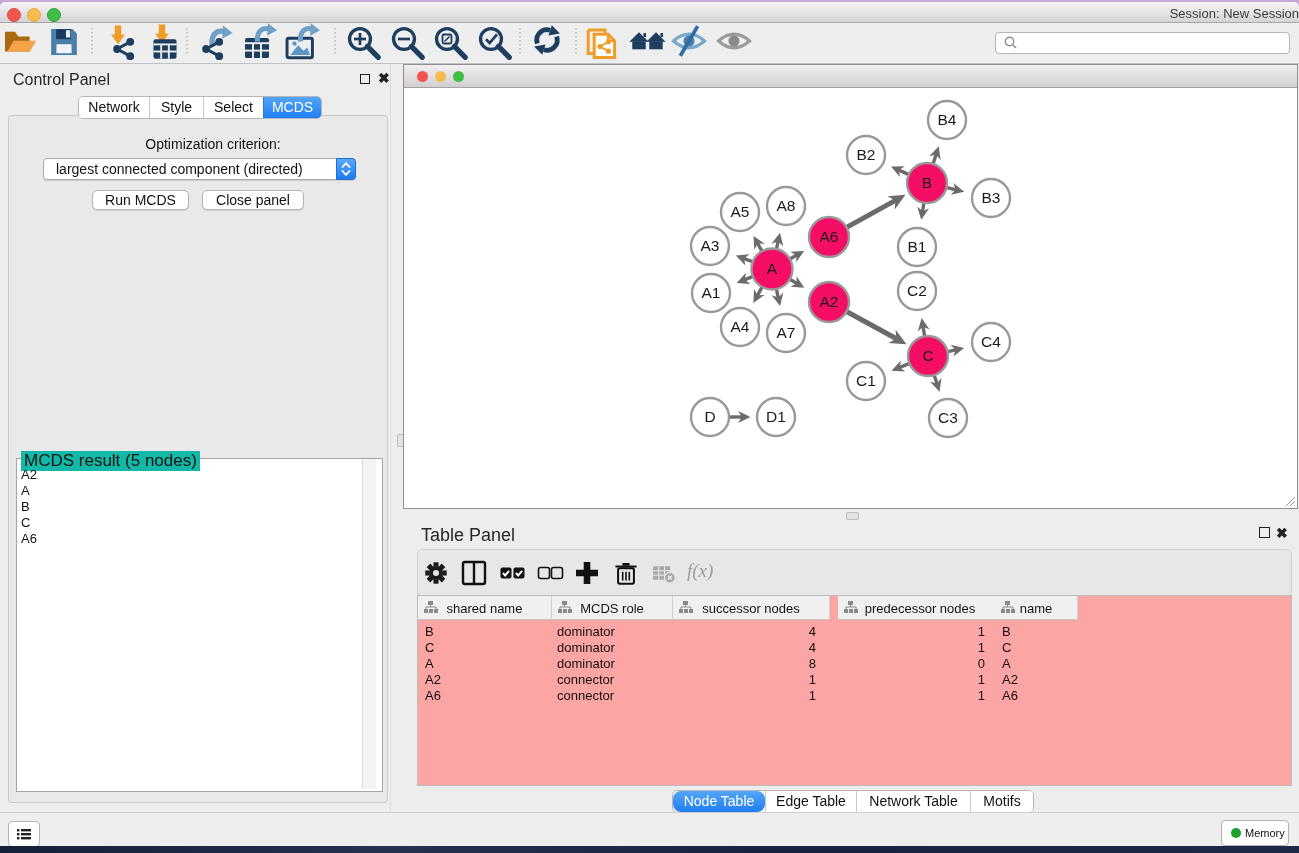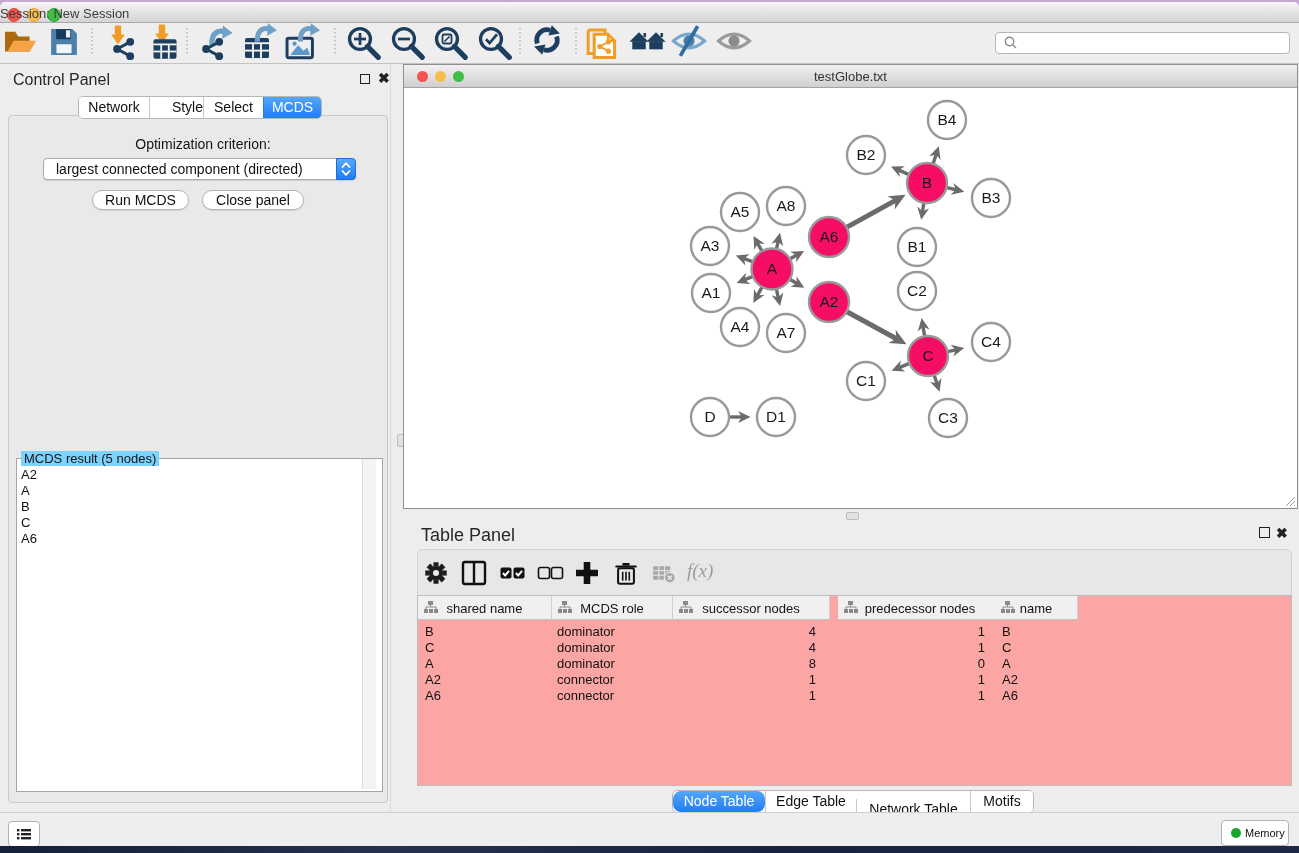--- a/index.html
+++ b/index.html
@@ -5,51 +5,51 @@
   html,body{margin:0;padding:0;}
   body{width:1299px;height:853px;position:relative;overflow:hidden;
        font-family:"Liberation Sans",sans-serif;background:#ededed;}
   .abs{position:absolute;}
   
   #deskTop{left:0;top:0;width:1299px;height:6px;background:#c4a7d3;}
   #titlebar{left:0;top:2px;width:1299px;height:20px;
     background:linear-gradient(#f6f4f6,#d6d3d6);
     border-bottom:1px solid #aaa7aa;border-radius:5px 5px 0 0;}
   .tl{position:absolute;top:6px;width:12px;height:12px;border-radius:50%;}
-  #titlebar .t{position:absolute;left:0;right:0;top:4px;text-align:left;
+  #titlebar .t{position:absolute;left:0;right:0;top:4px;text-align:right;
     font-size:13px;color:#3c3c3c;}
   
   #toolbar{left:0;top:23px;width:1299px;height:40px;background:#eeeeee;
     border-bottom:1px solid #c3c3c3;}
   #search{position:absolute;left:995px;top:9px;width:293px;height:20px;
     background:#fff;border:1px solid #b5b5b5;border-radius:4px;}
   
   #cpHead{left:13px;top:71px;font-size:16px;color:#282828;}
   .winbtn{position:absolute;font-size:12px;color:#222;}
   #cpPanel{left:8px;top:115px;width:378px;height:686px;background:#e9e9e9;
     border:1px solid #c9c9c9;border-radius:4px;}
   .tabgrp{position:absolute;display:flex;height:21px;
     border:1px solid #b7b7b7;border-radius:5px;overflow:hidden;background:#fff;}
   .tab{font-size:14px;color:#111;text-align:center;line-height:21px;
     border-left:1px solid #c9c9c9;background:#fff;}
   .tab:first-child{border-left:none;}
   .tab.sel{background:linear-gradient(#55a6f9,#1f7ef2);color:#fff;border-left-color:#1f7ef2;}
-  #optlabel{left:6px;top:136px;width:394px;text-align:center;font-size:14px;color:#141414;}
+  #optlabel{left:16px;top:136px;width:394px;text-align:center;font-size:14px;color:#141414;}
   #combo{left:43px;top:158px;width:311px;height:20px;background:#fff;
     border:1px solid #ababab;border-radius:4px;box-shadow:0 1px 1px rgba(0,0,0,.12);}
   #combo .txt{position:absolute;left:12px;top:2px;font-size:14px;color:#111;}
   #combo .spin{position:absolute;right:-1px;top:-1px;width:18px;height:20px;
     background:linear-gradient(#5aa9fa,#1d7cf1);border-radius:0 4px 4px 0;border:1px solid #1d6fd8;}
   .btn{position:absolute;height:18px;background:#fff;border:1px solid #b4b4b4;
-    border-radius:10px;font-size:14px;color:#111;text-align:center;line-height:18px;
+    border-radius:5px;font-size:14px;color:#111;text-align:center;line-height:18px;
     box-shadow:0 1px 1px rgba(0,0,0,.10);}
   #fieldset{left:16px;top:458px;width:365px;height:332px;background:#fff;
     border:1px solid #a5a5a5;}
-  #fieldlegend{left:21px;top:451px;background:#7dd3fc;padding:0 3px;
-    font-size:13px;color:#141414;}
+  #fieldlegend{left:21px;top:451px;background:#14b8a6;padding:0 3px;
+    font-size:17px;color:#141414;}
   #mcdslist{left:21px;top:467px;width:338px;font-size:13px;color:#111;line-height:16px;}
   #mcdsscroll{left:362px;top:459px;width:13px;height:330px;background:#f4f4f4;
     border-left:1px solid #dcdcdc;}
   
   #netwin{left:403px;top:64px;width:893px;height:443px;background:#fff;
     border:1px solid #8f8f8f;}
   #nettitle{position:absolute;left:0;top:0;width:100%;height:22px;
     background:linear-gradient(#f2f0f2,#d2cfd2);border-bottom:1px solid #a5a2a5;}
   #nettitle .t{position:absolute;left:0;right:0;top:4px;text-align:center;
     font-size:13px;color:#333;}
@@ -174,21 +174,21 @@
       <line x1="8.8" y1="8.8" x2="12" y2="12" stroke="#8c8c8c" stroke-width="1.4"></line>
     </svg>
 </div>
 
 <div class="abs" id="cpHead">Control Panel</div>
 <div class="winbtn" style="left:360px;top:74px;width:8px;height:8px;border:1.5px solid #222;"></div>
 <div class="winbtn" style="left:378px;top:70px;font-size:14px;font-weight:bold;">✖</div>
 <div class="abs" id="cpPanel"></div>
 <div class="tabgrp" style="left:78px;top:96px;">
   <div class="tab" style="width:70px;">Network</div>
-  <div class="tab" style="width:53px;text-align:right;">Style</div>
+  <div class="tab" style="width:53px;">Style</div>
   <div class="tab" style="width:59px;">Select</div>
   <div class="tab sel" style="width:57px;">MCDS</div>
 </div>
 <div class="abs" id="optlabel">Optimization criterion:</div>
 <div class="abs" id="combo">
   <div class="txt">largest connected component (directed)</div>
   <div class="spin"><svg width="18" height="20" viewBox="0 0 18 20">
     <path d="M5.5 8 L9 4.2 L12.5 8" fill="none" stroke="#fff" stroke-width="1.8" stroke-linecap="round" stroke-linejoin="round"></path>
     <path d="M5.5 12 L9 15.8 L12.5 12" fill="none" stroke="#fff" stroke-width="1.8" stroke-linecap="round" stroke-linejoin="round"></path>
   </svg></div>
@@ -201,21 +201,20 @@
 <div class="abs" id="mcdslist">A2<br>A<br>B<br>C<br>A6</div>
 <div class="abs" style="left:390px;top:64px;width:1px;height:748px;background:#dcdcdc;"></div>
 <div class="abs" style="left:397px;top:434px;width:6px;height:11px;background:#e2e2e2;border:1px solid #bdbdbd;border-radius:2px;"></div>
 <div class="abs" style="left:846px;top:512px;width:11px;height:6px;background:#e2e2e2;border:1px solid #bdbdbd;border-radius:2px;"></div>
 
 <div class="abs" id="netwin">
   <div id="nettitle">
     <div class="tl2" style="left:13px;background:#f2554e;"></div>
     <div class="tl2" style="left:31px;background:#f6bd4e;"></div>
     <div class="tl2" style="left:49px;background:#3fbf45;"></div>
-    <div class="t">testGlobe.txt</div>
   </div>
   <svg width="893" height="419" style="position:absolute;left:0;top:23px;" font-family="Liberation Sans, sans-serif">
       <line x1="348.5" y1="188.7" x2="339.6" y2="192.2" stroke="#6b6b6b" stroke-width="3.4"></line>
       <polygon points="332.6,194.9 342.0,184.8 340.7,191.7 346.4,195.9" fill="#6b6b6b"></polygon>
       <line x1="348.3" y1="173.7" x2="338.8" y2="170.2" stroke="#6b6b6b" stroke-width="3.4"></line>
       <polygon points="331.8,167.6 345.6,166.3 340.0,170.6 341.4,177.5" fill="#6b6b6b"></polygon>
       <line x1="357.9" y1="199.4" x2="352.9" y2="208.4" stroke="#6b6b6b" stroke-width="3.4"></line>
       <polygon points="349.3,214.9 350.1,201.1 353.5,207.3 360.6,206.9" fill="#6b6b6b"></polygon>
       <line x1="357.7" y1="162.7" x2="353.1" y2="154.5" stroke="#6b6b6b" stroke-width="3.4"></line>
       <polygon points="349.5,148.0 360.8,155.9 353.7,155.6 350.3,161.8" fill="#6b6b6b"></polygon>
@@ -424,21 +423,21 @@
     <div class="cell" style="left:584px;top:76px;">A2</div>
     <div class="cell" style="left:7px;top:92px;">A6</div>
     <div class="cell" style="left:139px;top:92px;">connector</div>
     <div class="cell" style="left:255px;top:92px;width:143px;text-align:right;">1</div>
     <div class="cell" style="left:412px;top:92px;width:155px;text-align:right;">1</div>
     <div class="cell" style="left:584px;top:92px;">A6</div>
 </div>
 <div class="tabgrp" id="bt">
   <div class="tab sel" style="width:92px;border-radius:8px;">Node Table</div>
   <div class="tab" style="width:90px;">Edge Table</div>
-  <div class="tab" style="width:113px;margin-top:8px;">Network Table</div>
+  <div class="tab" style="width:113px;">Network Table</div>
   <div class="tab" style="width:62px;">Motifs</div>
 </div>
 
 <div class="abs" id="statusbar">
   <div id="listbtn"><svg width="30" height="24" viewBox="0 0 30 24">
     <g fill="#222">
           <rect x="8" y="7" width="2.4" height="2.4"></rect>
           <rect x="12" y="7" width="10" height="2.4"></rect>
     <rect x="8" y="11" width="2.4" height="2.4"></rect>
           <rect x="12" y="11" width="10" height="2.4"></rect>

